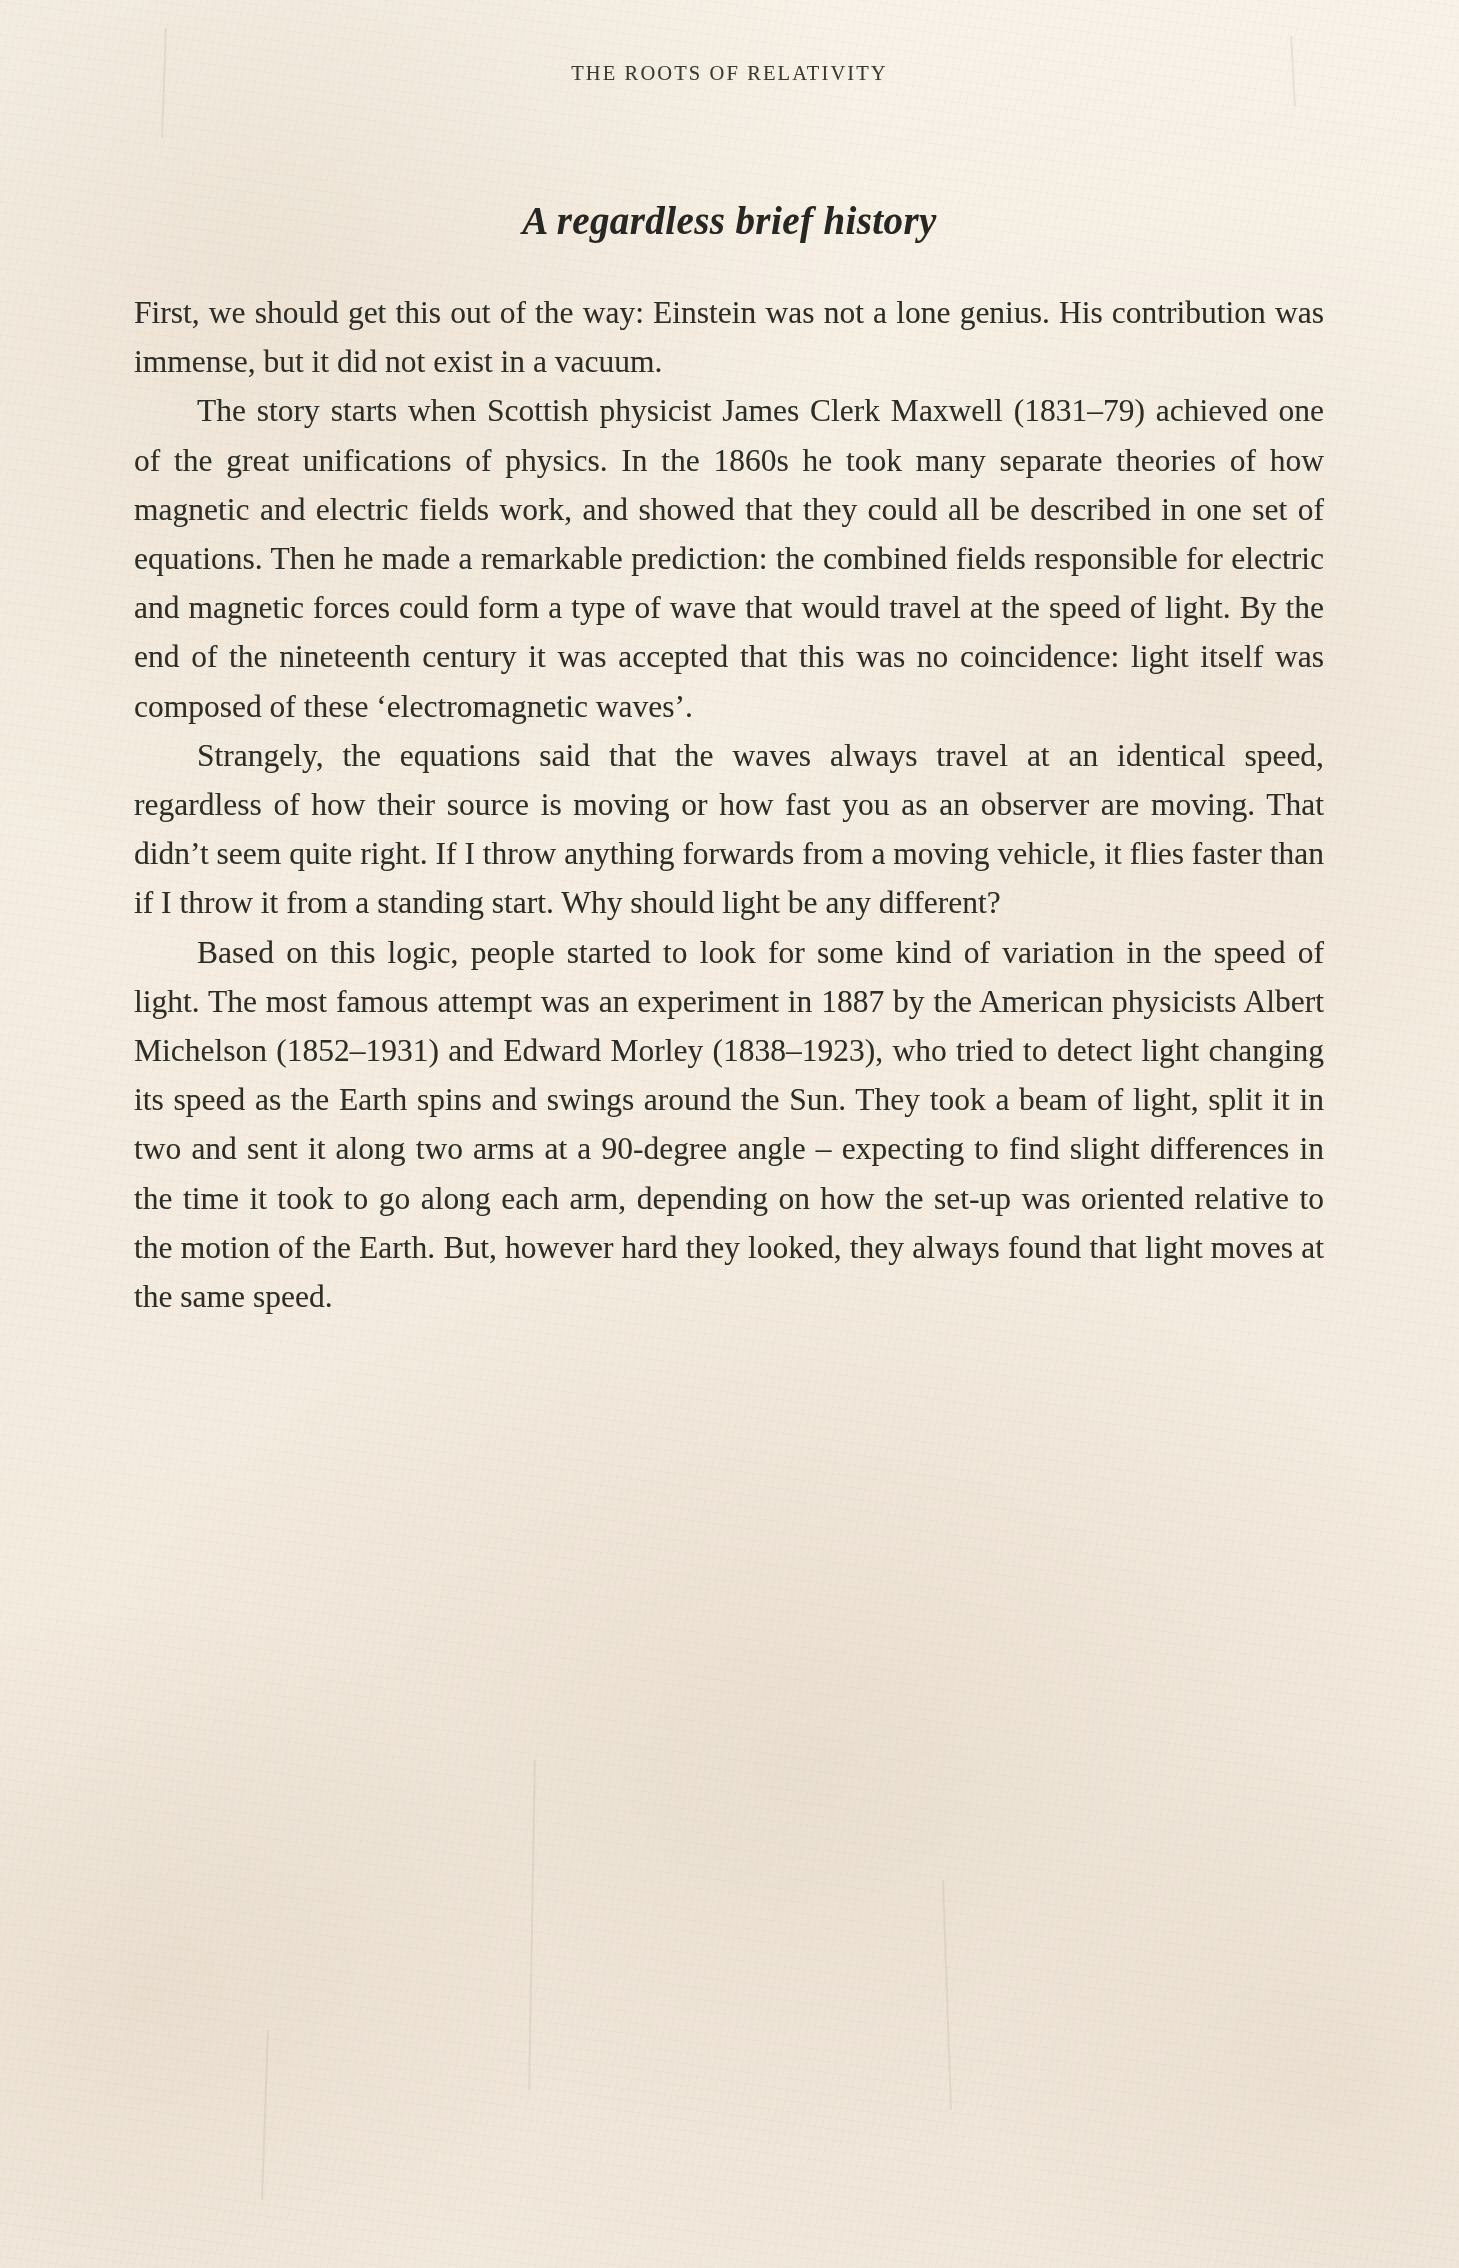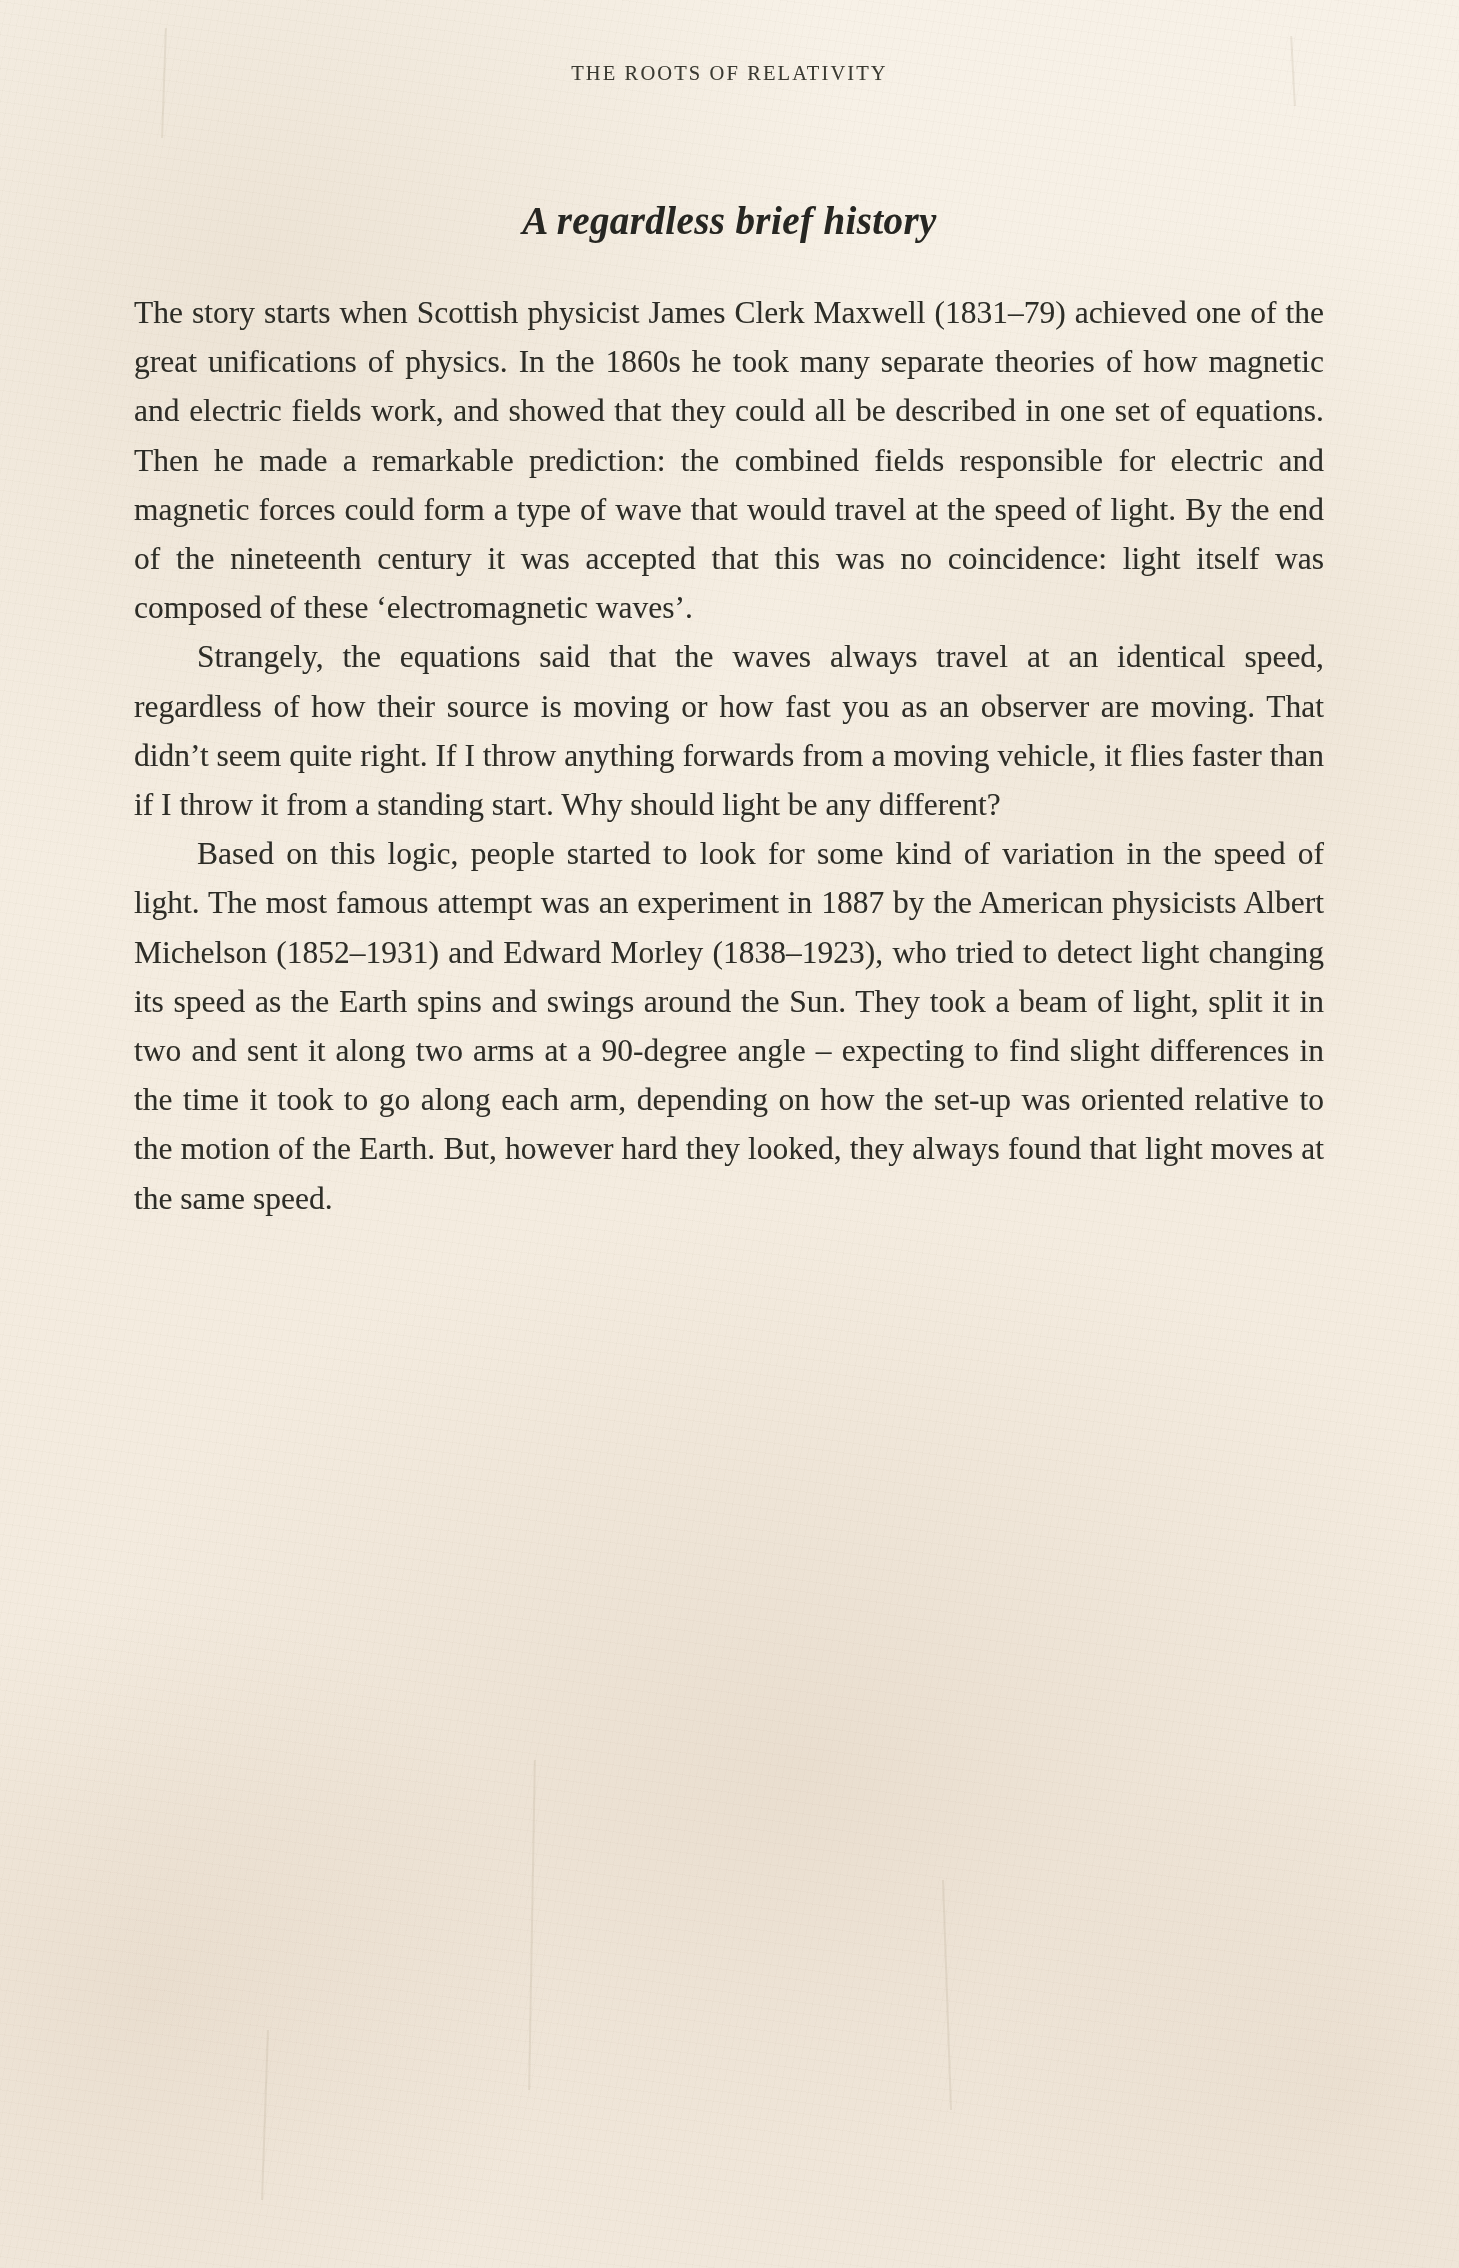--- a/index.html
+++ b/index.html
@@ -115,19 +115,20 @@
   <div class="fibre" style="left:946px; top:1880px; width:2px; height:230px; transform:rotate(-2deg);"></div>
   <div class="fibre" style="left:264px; top:2030px; width:2px; height:170px; transform:rotate(2deg);"></div>
 
   <div class="content">
 
     <div class="running-head">THE ROOTS OF RELATIVITY</div>
 
     <h1 class="chapter-title">A regardless brief history</h1>
 
     <div class="body-text">
+      <p class="first">First, we should get this out of the way: Einstein was not a lone genius. His contribution was immense, but it did not exist in a vacuum.</p>
       <p>The story starts when Scottish physicist James Clerk Maxwell (1831–79) achieved one of the great unifications of physics. In the 1860s he took many separate theories of how magnetic and electric fields work, and showed that they could all be described in one set of equations. Then he made a remarkable prediction: the combined fields responsible for electric and magnetic forces could form a type of wave that would travel at the speed of light. By the end of the nineteenth century it was accepted that this was no coincidence: light itself was composed of these ‘electromagnetic waves’.</p>
       <p>Strangely, the equations said that the waves always travel at an identical speed, regardless of how their source is moving or how fast you as an observer are moving. That didn’t seem quite right. If I throw anything forwards from a moving vehicle, it flies faster than if I throw it from a standing start. Why should light be any different?</p>
       <p>Based on this logic, people started to look for some kind of variation in the speed of light. The most famous attempt was an experiment in 1887 by the American physicists Albert Michelson (1852–1931) and Edward Morley (1838–1923), who tried to detect light changing its speed as the Earth spins and swings around the Sun. They took a beam of light, split it in two and sent it along two arms at a 90-degree angle – expecting to find slight differences in the time it took to go along each arm, depending on how the set-up was oriented relative to the motion of the Earth. But, however hard they looked, they always found that light moves at the same speed.</p>
     </div>
 
   </div>
 </div>
 
 </body></html>

